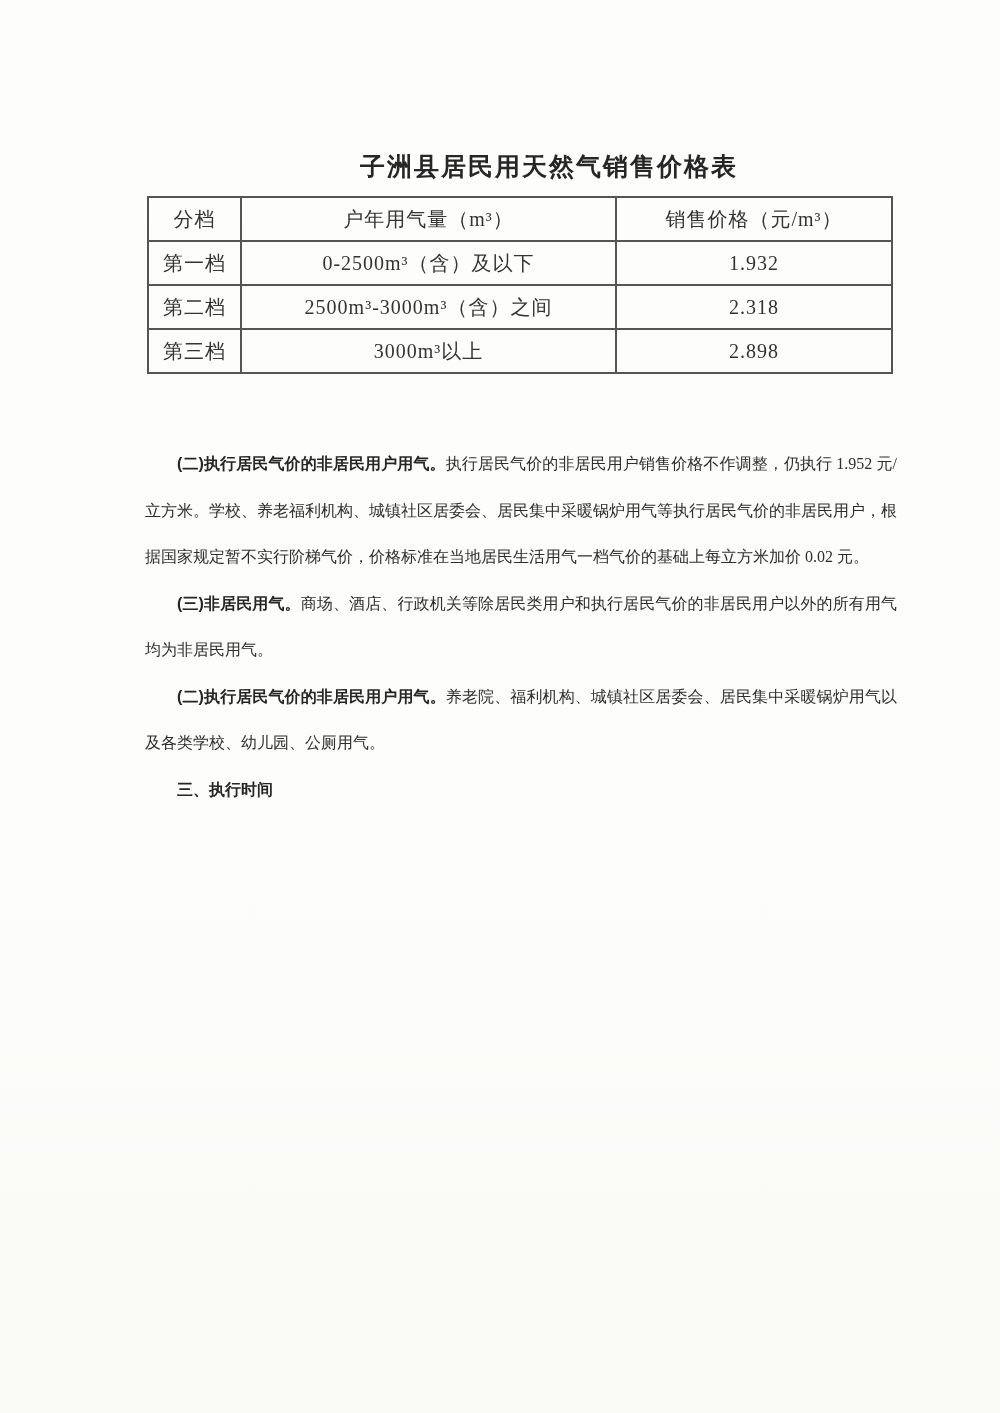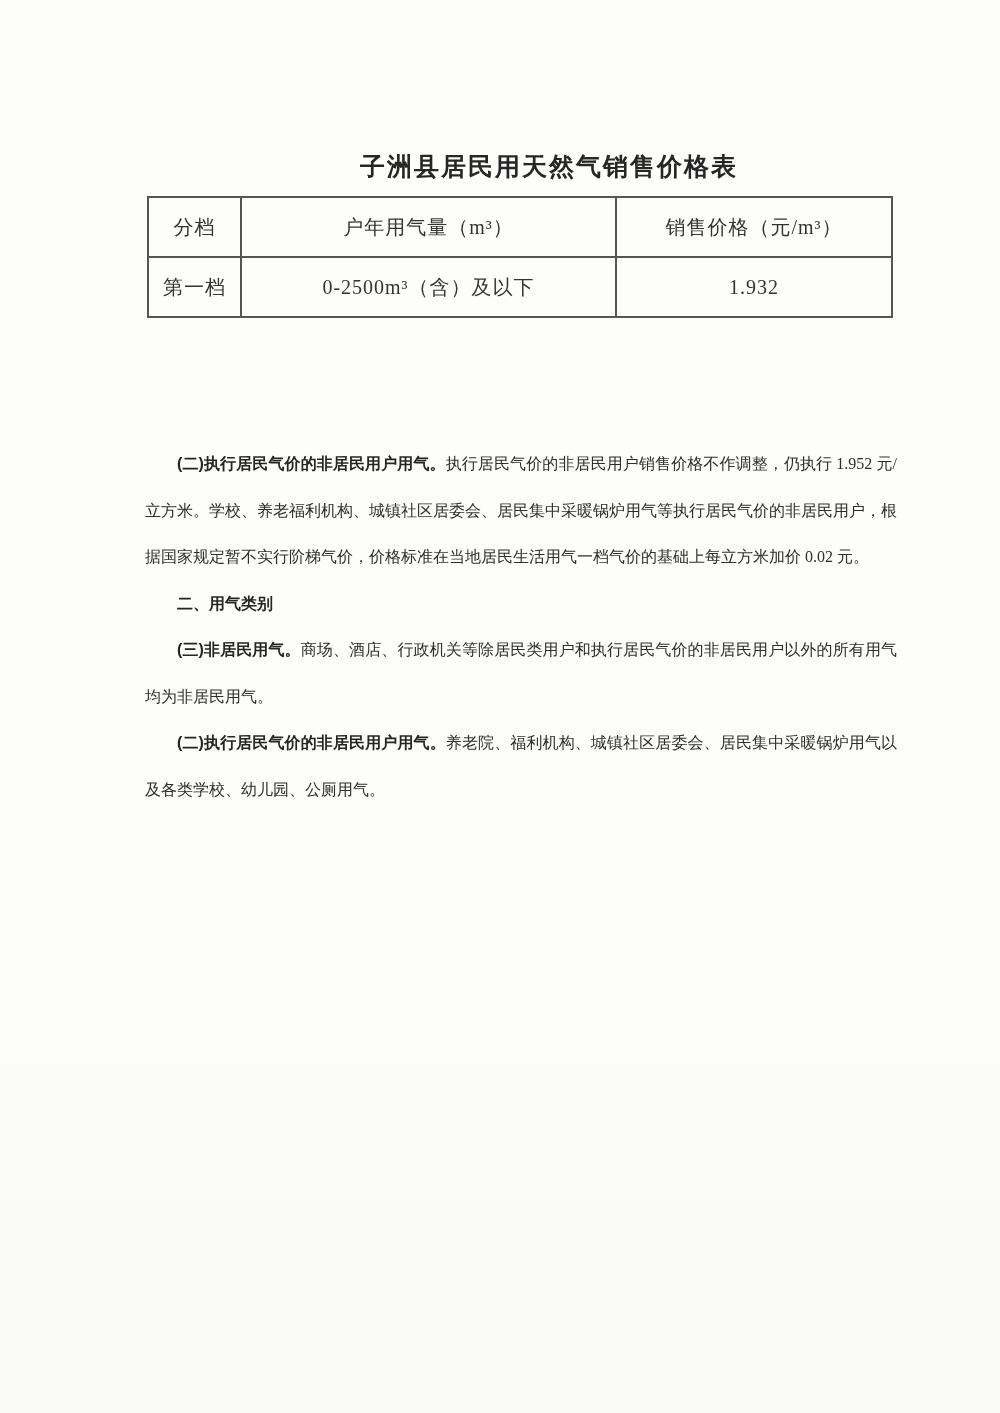--- a/index.html
+++ b/index.html
@@ -35,21 +35,21 @@
     width: 744px;
     border-collapse: collapse;
     table-layout: fixed;
     font-size: 20px;
     color: #333;
   }
   .price-table th, .price-table td {
     border: 2px solid #555;
     text-align: center;
     vertical-align: middle;
-    height: 60px;
+    height: 44px;
     font-weight: normal;
     letter-spacing: 1px;
   }
   .price-table .col-tier   { width: 93px;  }
   .price-table .col-volume { width: 375px; }
   .price-table .col-price  { width: 276px; }
   .price-col { letter-spacing: 3px; }
   .body-text {
     position: absolute;
     top: 441px;
@@ -86,32 +86,42 @@
         <th>户年用气量（m³）</th>
         <th>销售价格（元/m³）</th>
       </tr>
     </thead>
     <tbody>
       <tr>
         <td>第一档</td>
         <td>0-2500m³（含）及以下</td>
         <td class="price-col">1.932</td>
       </tr>
+      <tr>
+        <td>第二档</td>
+        <td>2500m³-3000m³（含）之间</td>
+        <td class="price-col">2.318</td>
+      </tr>
+      <tr>
+        <td>第三档</td>
+        <td>3000m³以上</td>
+        <td class="price-col">2.898</td>
+      </tr>
     </tbody>
   </table>
 
   <div class="body-text">
 
     <p><span class="para-lead">(二)执行居民气价的非居民用户用气。</span><span>执行居民气价的非居民用户销售价格不作调整，仍执行 1.952 元/立方米。学校、养老福利机构、城镇社区居委会、居民集中采暖锅炉用气等执行居民气价的非居民用户，根据国家规定暂不实行阶梯气价，价格标准在当地居民生活用气一档气价的基础上每立方米加价 0.02 元。</span></p>
 
 
 
-    <p class="section-heading">二、用气类别</p>
 
 
     <p><span class="para-lead">(三)非居民用气。</span><span>商场、酒店、行政机关等除居民类用户和执行居民气价的非居民用户以外的所有用气均为非居民用气。</span></p>
 
     <p><span class="para-lead">(二)执行居民气价的非居民用户用气。</span><span>养老院、福利机构、城镇社区居委会、居民集中采暖锅炉用气以及各类学校、幼儿园、公厕用气。</span></p>
 
+    <p class="section-heading">三、执行时间</p>
 
   </div>
 
 </div>
 
 </body></html>

